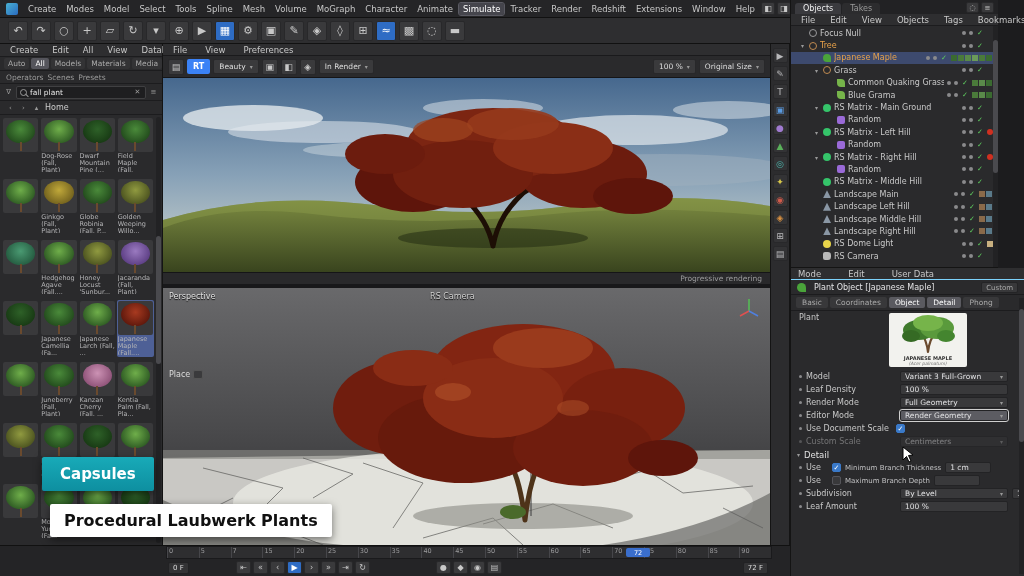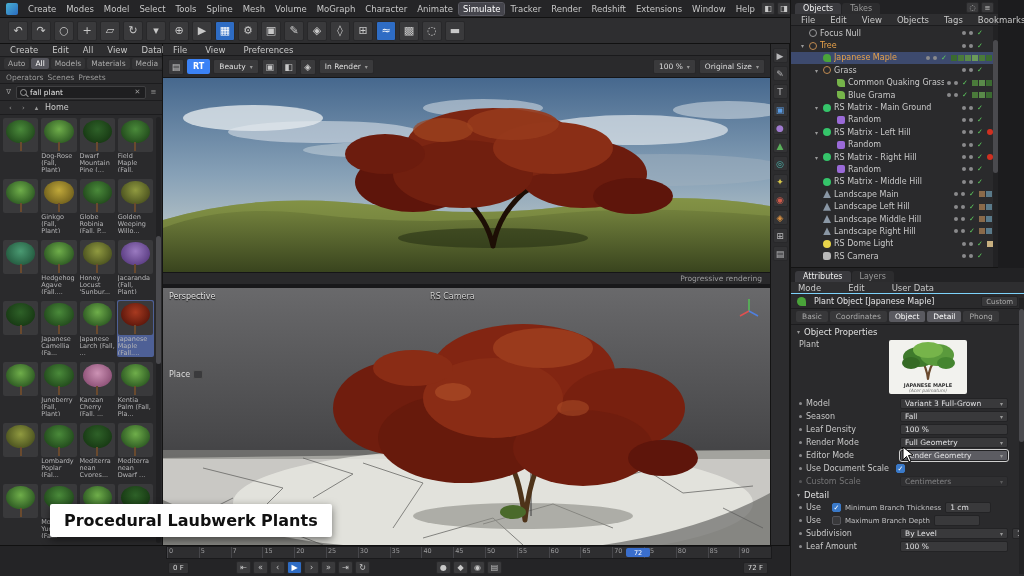--- a/index.html
+++ b/index.html
@@ -944,24 +944,20 @@
             <span class="otag"></span>
           </span>
         </div>
       <div class="om-scroll">
           <div class="thumbbar"></div>
         </div>
     </div>
   </div>
 
   <div class="am">
-    <div class="panel-tabs">
-      <span class="ptab" data-active="true"><span>Attributes</span></span>
-        <span class="ptab"><span>Layers</span></span>
-    </div>
     <div class="am-menus">
       <span class="menu">Mode</span>
         <span class="menu">Edit</span>
         <span class="menu">User Data</span>
       <span class="ic-right">
         <span class="mini-ic"></span>
           <span class="mini-ic"></span>
           <span class="mini-ic"></span>
           <span class="mini-ic"></span>
           <span class="mini-ic"></span>
@@ -974,23 +970,20 @@
       <span class="preset">Custom</span>
     </div>
     <div class="am-tabs">
       <span class="atab"><span>Basic</span></span>
         <span class="atab"><span>Coordinates</span></span>
         <span class="atab" data-active="true"><span>Object</span></span>
         <span class="atab" data-active="true"><span>Detail</span></span>
         <span class="atab"><span>Phong</span></span>
     </div>
 
-    <div class="sect">
-        <span>Object Properties</span>
-      </div>
 
     <div class="plant-row">
       <span class="p-label">Plant</span>
       <div class="pcard">
         <svg width="74" height="40" viewBox="0 0 74 40" style="position:absolute;top:1px;left:2px;">
           <path d="M37,38 C36,30 34,24 30,18 M37,38 C38,28 41,22 46,16" stroke="#6a4a2e" stroke-width="2.2" fill="none" stroke-linecap="round"></path>
           <ellipse cx="28" cy="16" rx="16" ry="10" fill="#3f7a2c"></ellipse>
           <ellipse cx="46" cy="14" rx="17" ry="11" fill="#5a9a3c"></ellipse>
           <ellipse cx="37" cy="9" rx="15" ry="8" fill="#76b44a"></ellipse>
           <ellipse cx="20" cy="22" rx="9" ry="6" fill="#356a24"></ellipse>
@@ -1000,28 +993,20 @@
         <span class="pc2">(Acer palmatum)</span>
       </div>
     </div>
 
     <div class="prop-row" data-widget="dropdown">
         <span class="bullet"></span>
         <span class="p-label">Model</span>
 
         <span class="p-mid"></span>
         <span class="p-value">Variant 3 Full-Grown</span>
-
-      </div>
-      <div class="prop-row" data-widget="dropdown">
-        <span class="bullet"></span>
-        <span class="p-label">Season</span>
-
-        <span class="p-mid"></span>
-        <span class="p-value">Fall</span>
 
       </div>
       <div class="prop-row" data-widget="field">
         <span class="bullet"></span>
         <span class="p-label">Leaf Density</span>
 
         <span class="p-mid"></span>
         <span class="p-value">100 %</span>
 
       </div>
@@ -1166,19 +1151,20 @@
             <span>◉</span>
           </span>
           <span class="icon-btn">
             <span>▤</span>
           </span>
       </div>
       <span class="ffield f-end">72 F</span>
     </div>
   </div>
 
+  <div class="badge-capsules">Capsules</div>
   <div class="badge-title">Procedural Laubwerk Plants</div>
 
   <svg class="cursor" width="12" height="18">
     <path d="M1,1 L1,14 L4.5,10.5 L7,16 L9,15 L6.5,9.5 L11,9 Z" fill="#fff" stroke="#000" stroke-width="1"></path>
   </svg>
 
 </div>
 
 </body></html>

